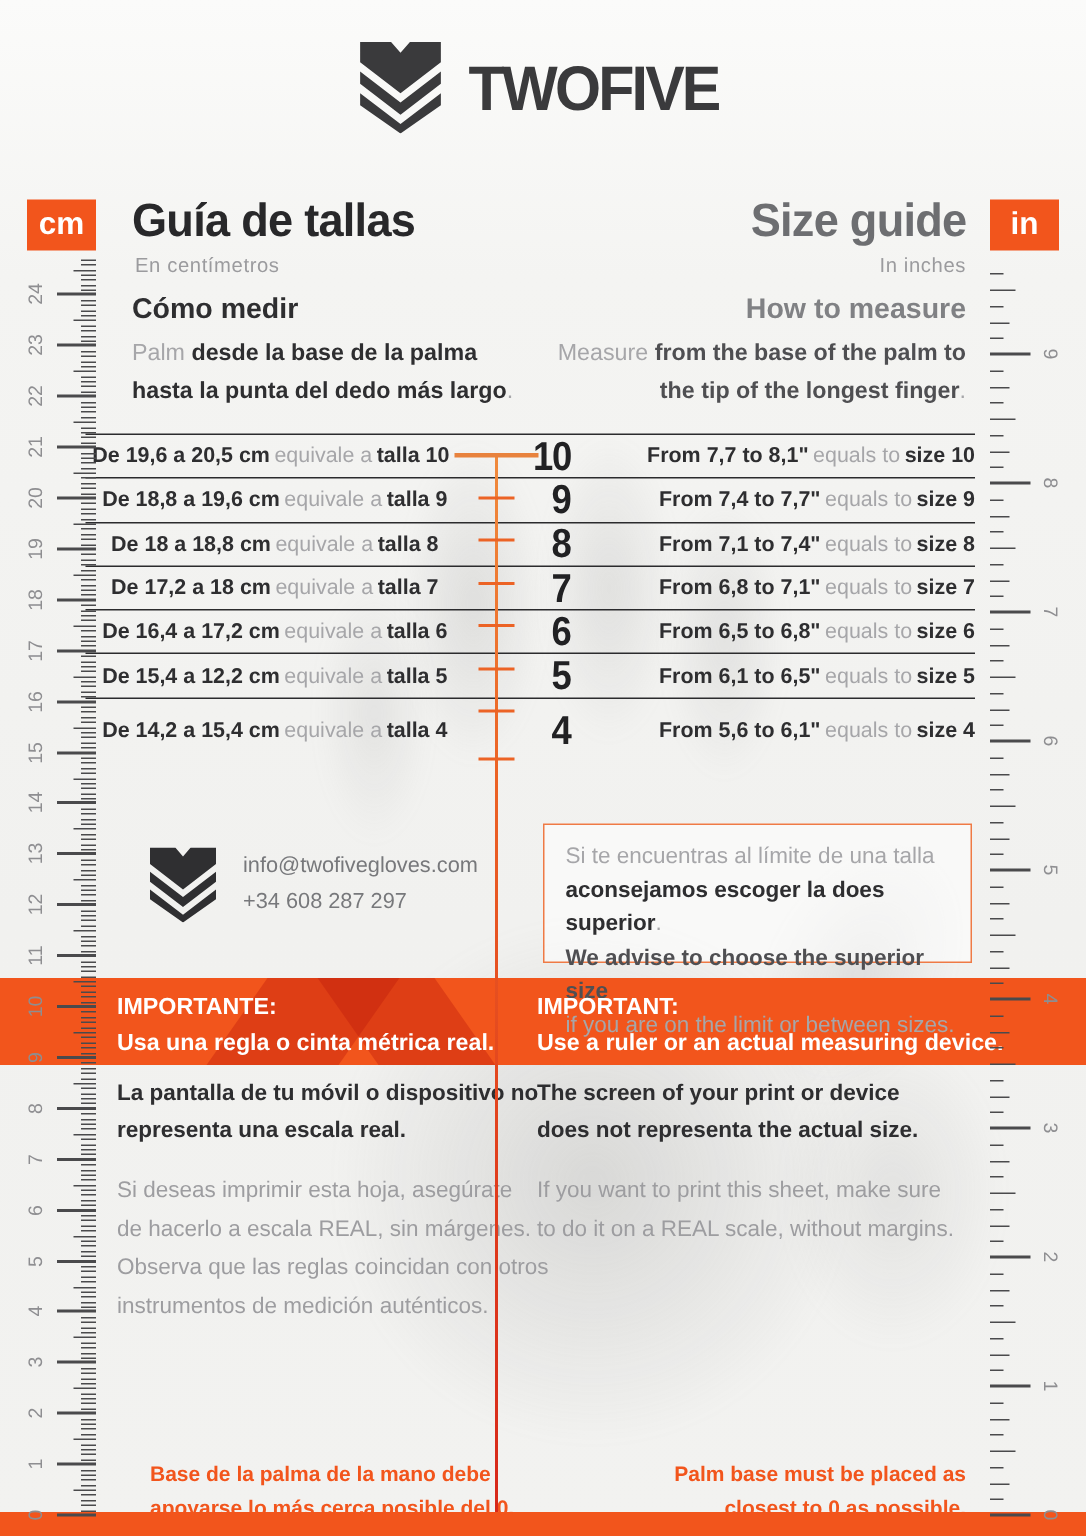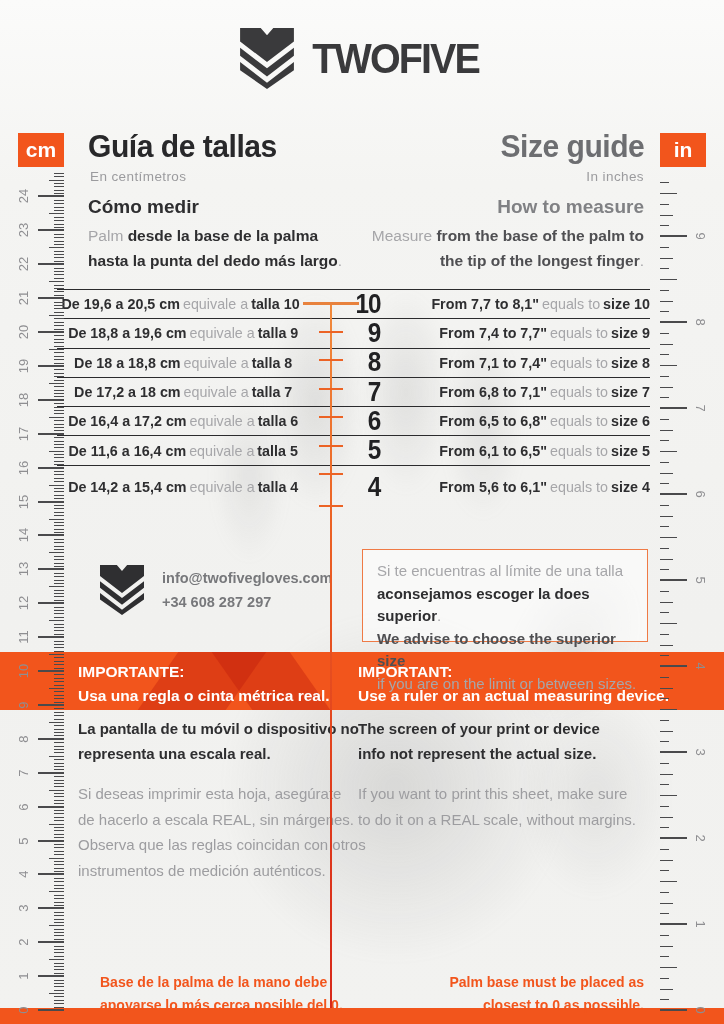--- a/index.html
+++ b/index.html
@@ -41,21 +41,21 @@
   .mid{margin:0 3px;}
   .bignum{font-size:27px;font-weight:800;color:#212123;letter-spacing:-1px;display:inline-block;transform:scaleX(.9);}
 
   
   .mline{position:absolute;left:330px;top:303px;width:2px;height:705px;z-index:4;
          background:linear-gradient(180deg,#f08a3c 0%,#ec6325 30%,#e03c1c 70%,#d7281a 100%);}
   .mline .cap{position:absolute;left:-27px;top:-1px;width:56px;height:2.5px;background:#e8823d;}
   .ltick{position:absolute;left:-11px;width:24px;height:2px;background:#ec6325;}
 
   
-  .contact{position:absolute;left:100px;top:565px;display:flex;align-items:center;gap:18px;z-index:2;font-weight:bold;}
+  .contact{position:absolute;left:100px;top:565px;display:flex;gap:18px;z-index:2;}
   .contact .lines{font-size:14.5px;color:#77787b;line-height:24px;}
 
   
   .notebox{position:absolute;left:362px;top:549px;width:286px;height:93px;z-index:2;
            border:1.5px solid #ef7a45;background:rgba(255,255,255,.55);
            padding:10px 0 0 14px;box-sizing:border-box;font-size:15px;line-height:22.5px;}
 
   
   .banner{position:absolute;left:0;right:0;top:652px;height:58px;background:#F2551C;z-index:1;overflow:hidden;}
   .chev{position:absolute;top:-6px;height:70px;background:rgba(190,25,10,.38);}
@@ -139,21 +139,21 @@
       <div class="cell es"><span class="tb">De 17,2 a 18 cm</span><span class="tl mid">equivale a</span><span class="tb">talla 7</span></div>
       <div class="cell num"><span class="bignum">7</span></div>
       <div class="cell en"><span class="tb">From 6,8 to 7,1"</span><span class="tl mid">equals to</span><span class="tb">size 7</span></div>
     </div>
       <div class="trow">
       <div class="cell es"><span class="tb">De 16,4 a 17,2 cm</span><span class="tl mid">equivale a</span><span class="tb">talla 6</span></div>
       <div class="cell num"><span class="bignum">6</span></div>
       <div class="cell en"><span class="tb">From 6,5 to 6,8"</span><span class="tl mid">equals to</span><span class="tb">size 6</span></div>
     </div>
       <div class="trow">
-      <div class="cell es"><span class="tb">De 11,6 a 16,4 cm</span><span class="tl mid">equivale a</span><span class="tb">talla 5</span></div>
+      <div class="cell es"><span class="tb">De 15,4 a 12,2 cm</span><span class="tl mid">equivale a</span><span class="tb">talla 5</span></div>
       <div class="cell num"><span class="bignum">5</span></div>
       <div class="cell en"><span class="tb">From 6,1 to 6,5"</span><span class="tl mid">equals to</span><span class="tb">size 5</span></div>
     </div>
       <div class="trow">
       <div class="cell es"><span class="tb">De 14,2 a 15,4 cm</span><span class="tl mid">equivale a</span><span class="tb">talla 4</span></div>
       <div class="cell num"><span class="bignum">4</span></div>
       <div class="cell en"><span class="tb">From 5,6 to 6,1"</span><span class="tl mid">equals to</span><span class="tb">size 4</span></div>
     </div>
     </div>
 
@@ -207,21 +207,21 @@
     <div>representa una escala real.</div>
   </div>
   <div class="pn light" style="left:78px;top:781px;">
     <div>Si deseas imprimir esta hoja, asegúrate</div>
     <div>de hacerlo a escala REAL, sin márgenes.</div>
     <div>Observa que las reglas coincidan con otros</div>
     <div>instrumentos de medición auténticos.</div>
   </div>
   <div class="pn bold" style="left:358px;top:716px;">
     <div>The screen of your print or device</div>
-    <div>info not represent the actual size.</div>
+    <div>does not representa the actual size.</div>
   </div>
   <div class="pn light" style="left:358px;top:781px;">
     <div>If you want to print this sheet, make sure</div>
     <div>to do it on a REAL scale, without margins.</div>
   </div>
 
   <div class="foot f-es">
     <div>Base de la palma de la mano debe</div>
     <div>apoyarse lo más cerca posible del 0.</div>
   </div>

